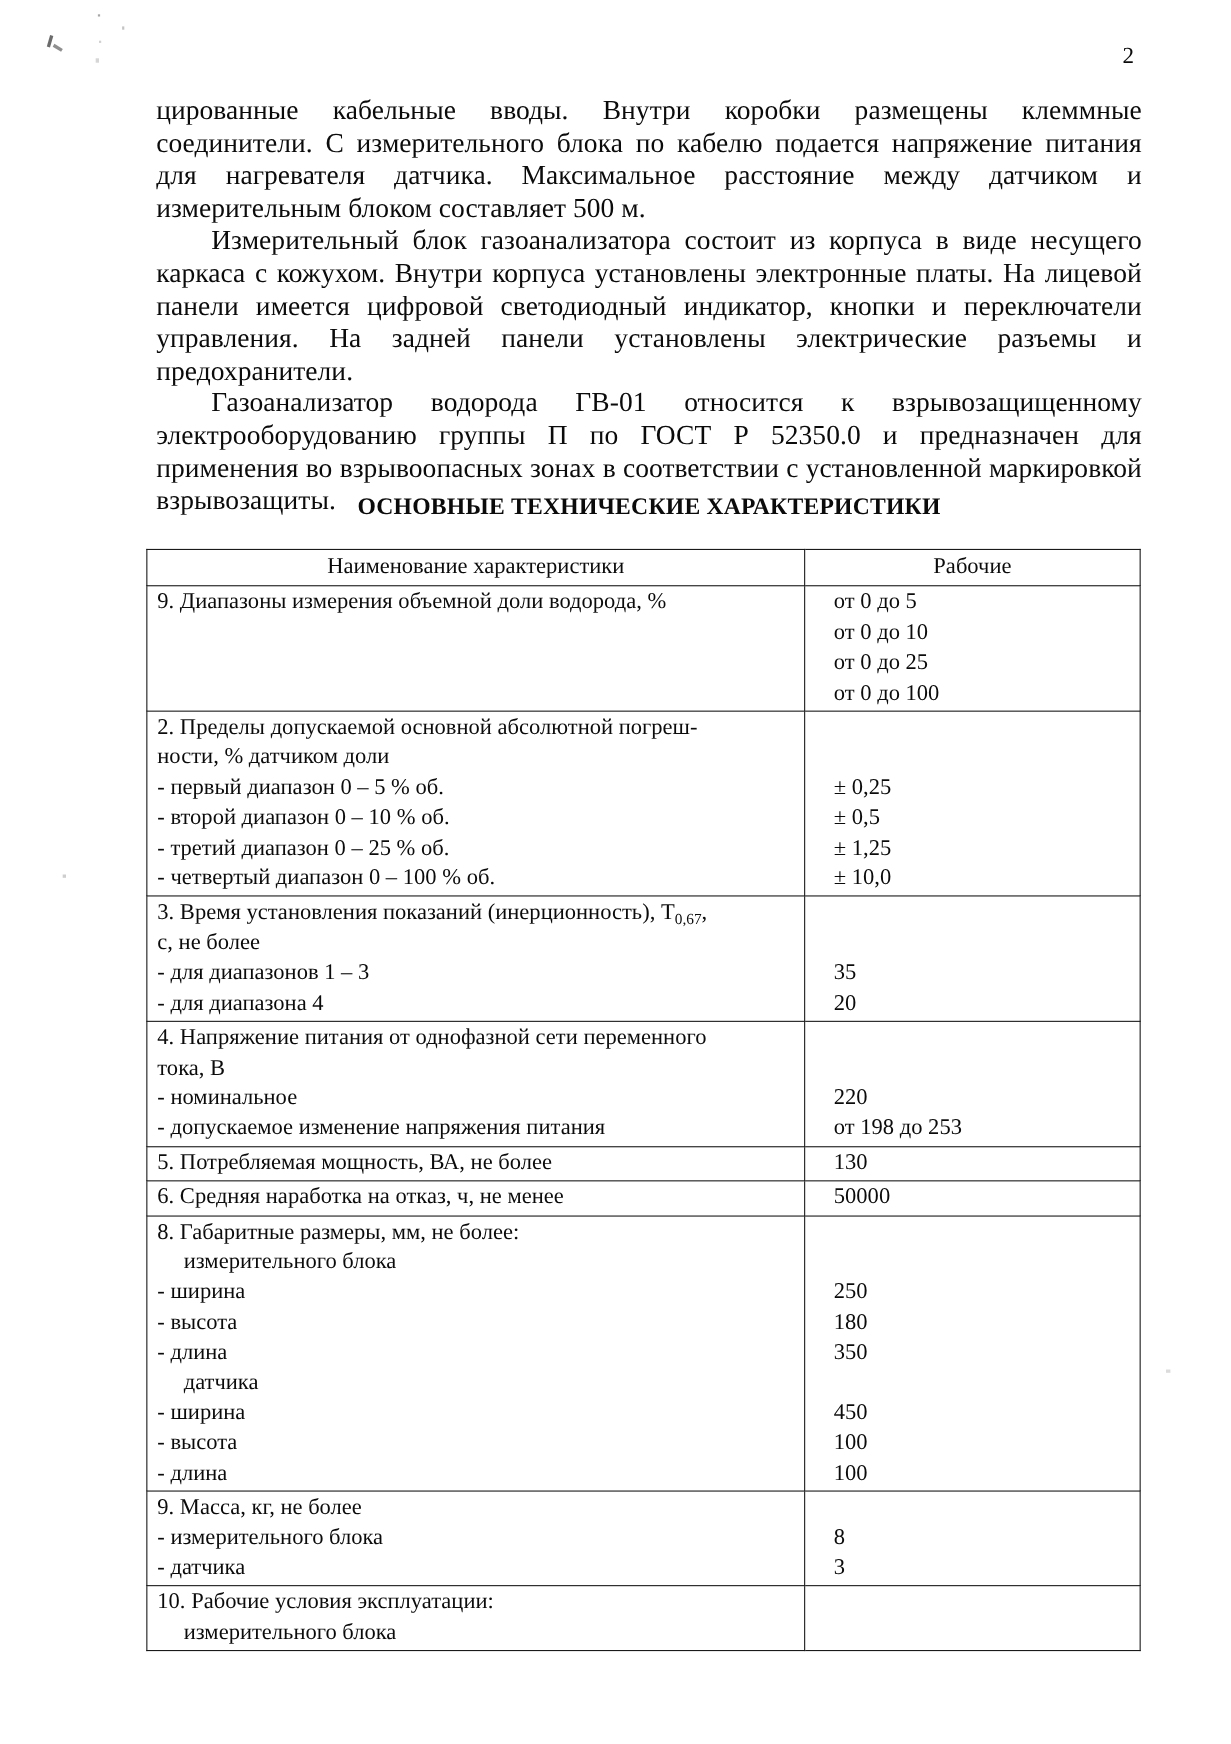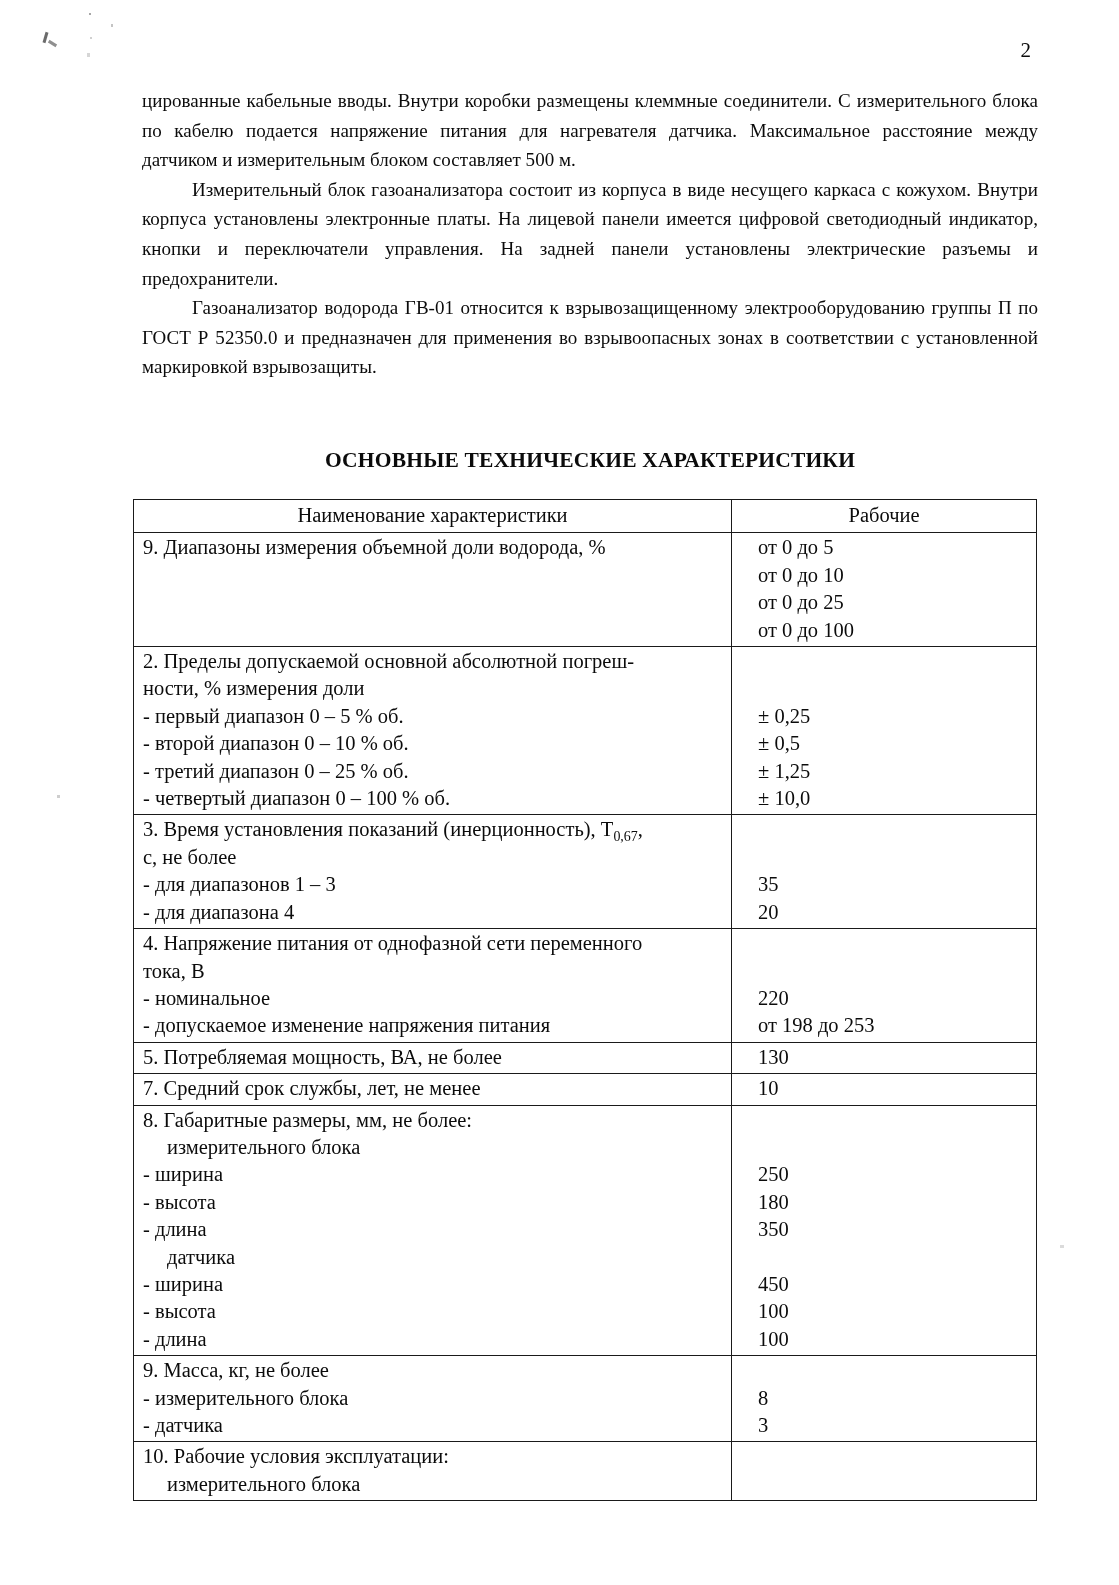--- a/index.html
+++ b/index.html
@@ -44,21 +44,21 @@
   .body-text {
     position: absolute;
     left: 142px;
     top: 86px;
     width: 896px;
   }
   .para {
     margin: 0 0 0 0;
     text-align: justify;
     text-indent: 50px;
-    font-size: 19px;
+    font-size: 25px;
     line-height: 29.6px;
     letter-spacing: 0.05px;
   }
   .para.first { text-indent: 0; }
   sup.deg {
     font-size: 0.62em;
     vertical-align: super;
     line-height: 0;
   }
 
@@ -168,21 +168,21 @@
               <span class="line">от 0 до 10</span>
               <span class="line">от 0 до 25</span>
               <span class="line">от 0 до 100</span>
             </div>
           </td>
         </tr>
         <tr>
           <td>
             <div class="cell-name">
               <span class="line">2. Пределы допускаемой основной абсолютной погреш-</span>
-              <span class="line">ности, % измерения доли</span>
+              <span class="line">ности, % датчиком доли</span>
               <span class="line">- первый диапазон 0 – 5 % об.</span>
               <span class="line">- второй диапазон 0 – 10 % об.</span>
               <span class="line">- третий диапазон 0 – 25 % об.</span>
               <span class="line">- четвертый диапазон 0 – 100 % об.</span>
             </div>
           </td>
           <td>
             <div class="cell-val">
               <span class="line blank">&nbsp;</span>
               <span class="line blank">&nbsp;</span>
@@ -237,26 +237,26 @@
           </td>
           <td>
             <div class="cell-val">
               <span class="line">130</span>
             </div>
           </td>
         </tr>
         <tr>
           <td>
             <div class="cell-name">
-              <span class="line">7. Средний срок службы, лет, не менее</span>
-            </div>
-          </td>
-          <td>
-            <div class="cell-val">
-              <span class="line">10</span>
+              <span class="line">6. Средняя наработка на отказ, ч, не менее</span>
+            </div>
+          </td>
+          <td>
+            <div class="cell-val">
+              <span class="line">50000</span>
             </div>
           </td>
         </tr>
         <tr>
           <td>
             <div class="cell-name">
               <span class="line">8. Габаритные размеры, мм, не более:</span>
               <span class="line indent">измерительного блока</span>
               <span class="line">- ширина</span>
               <span class="line">- высота</span>

